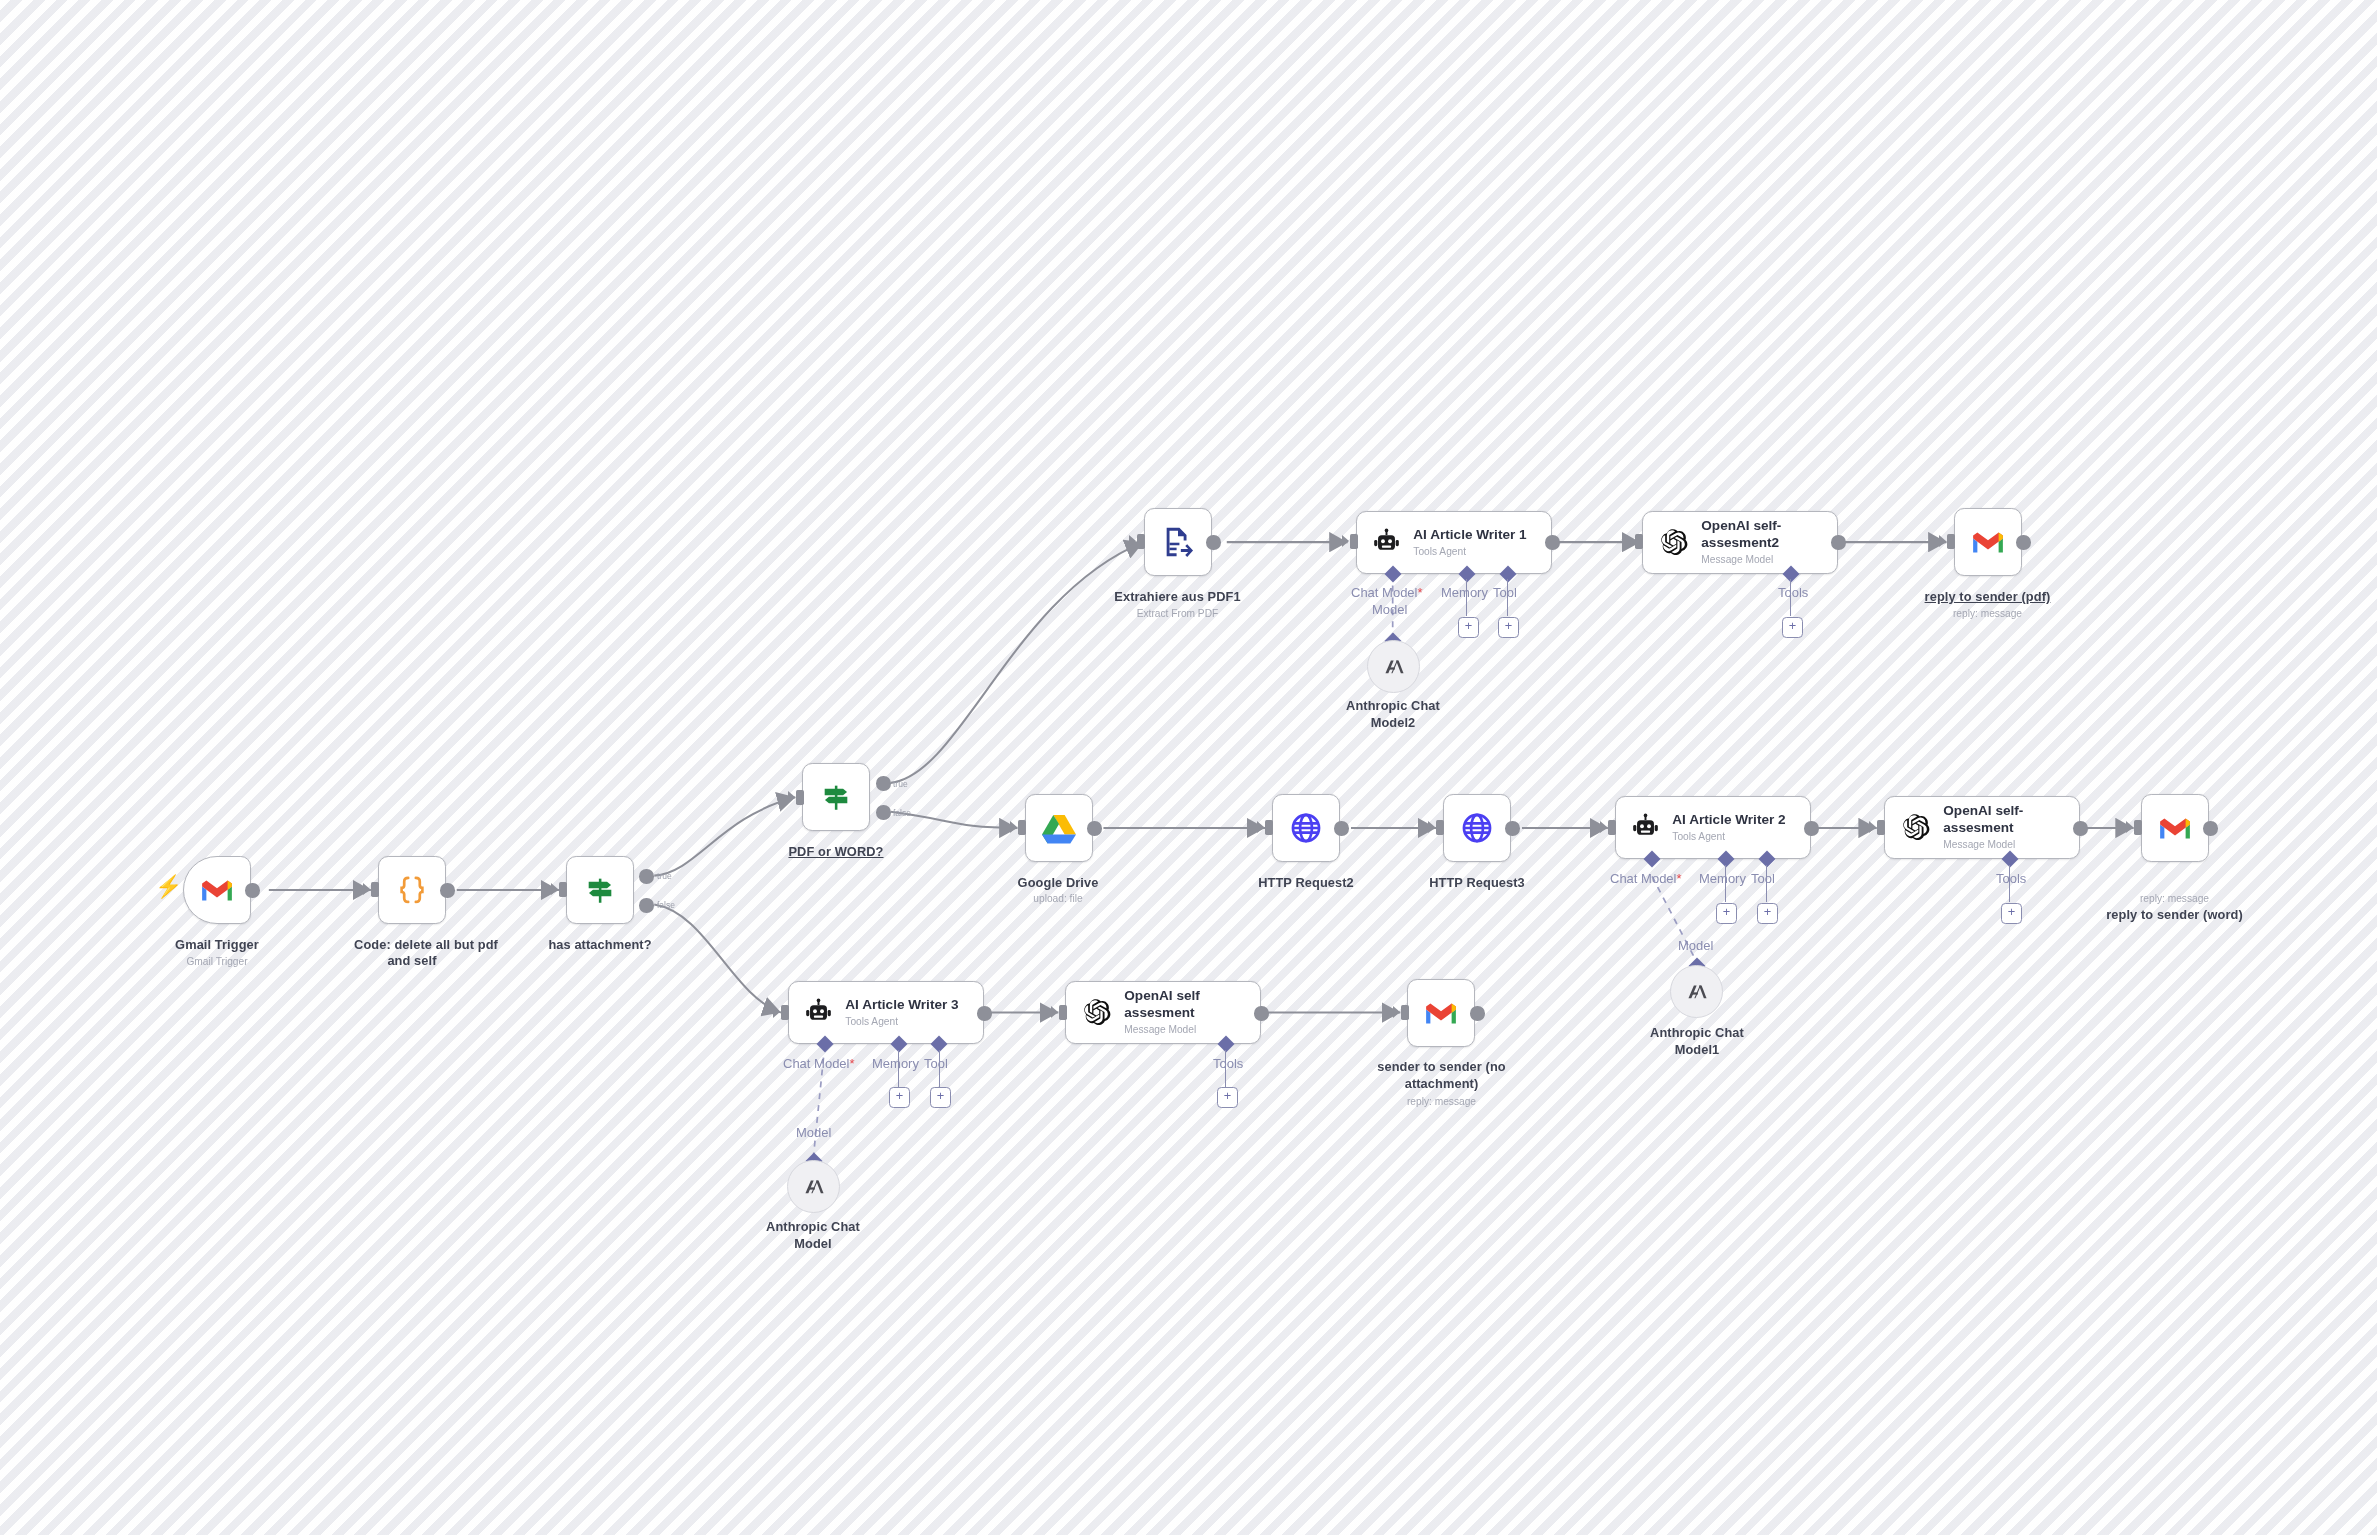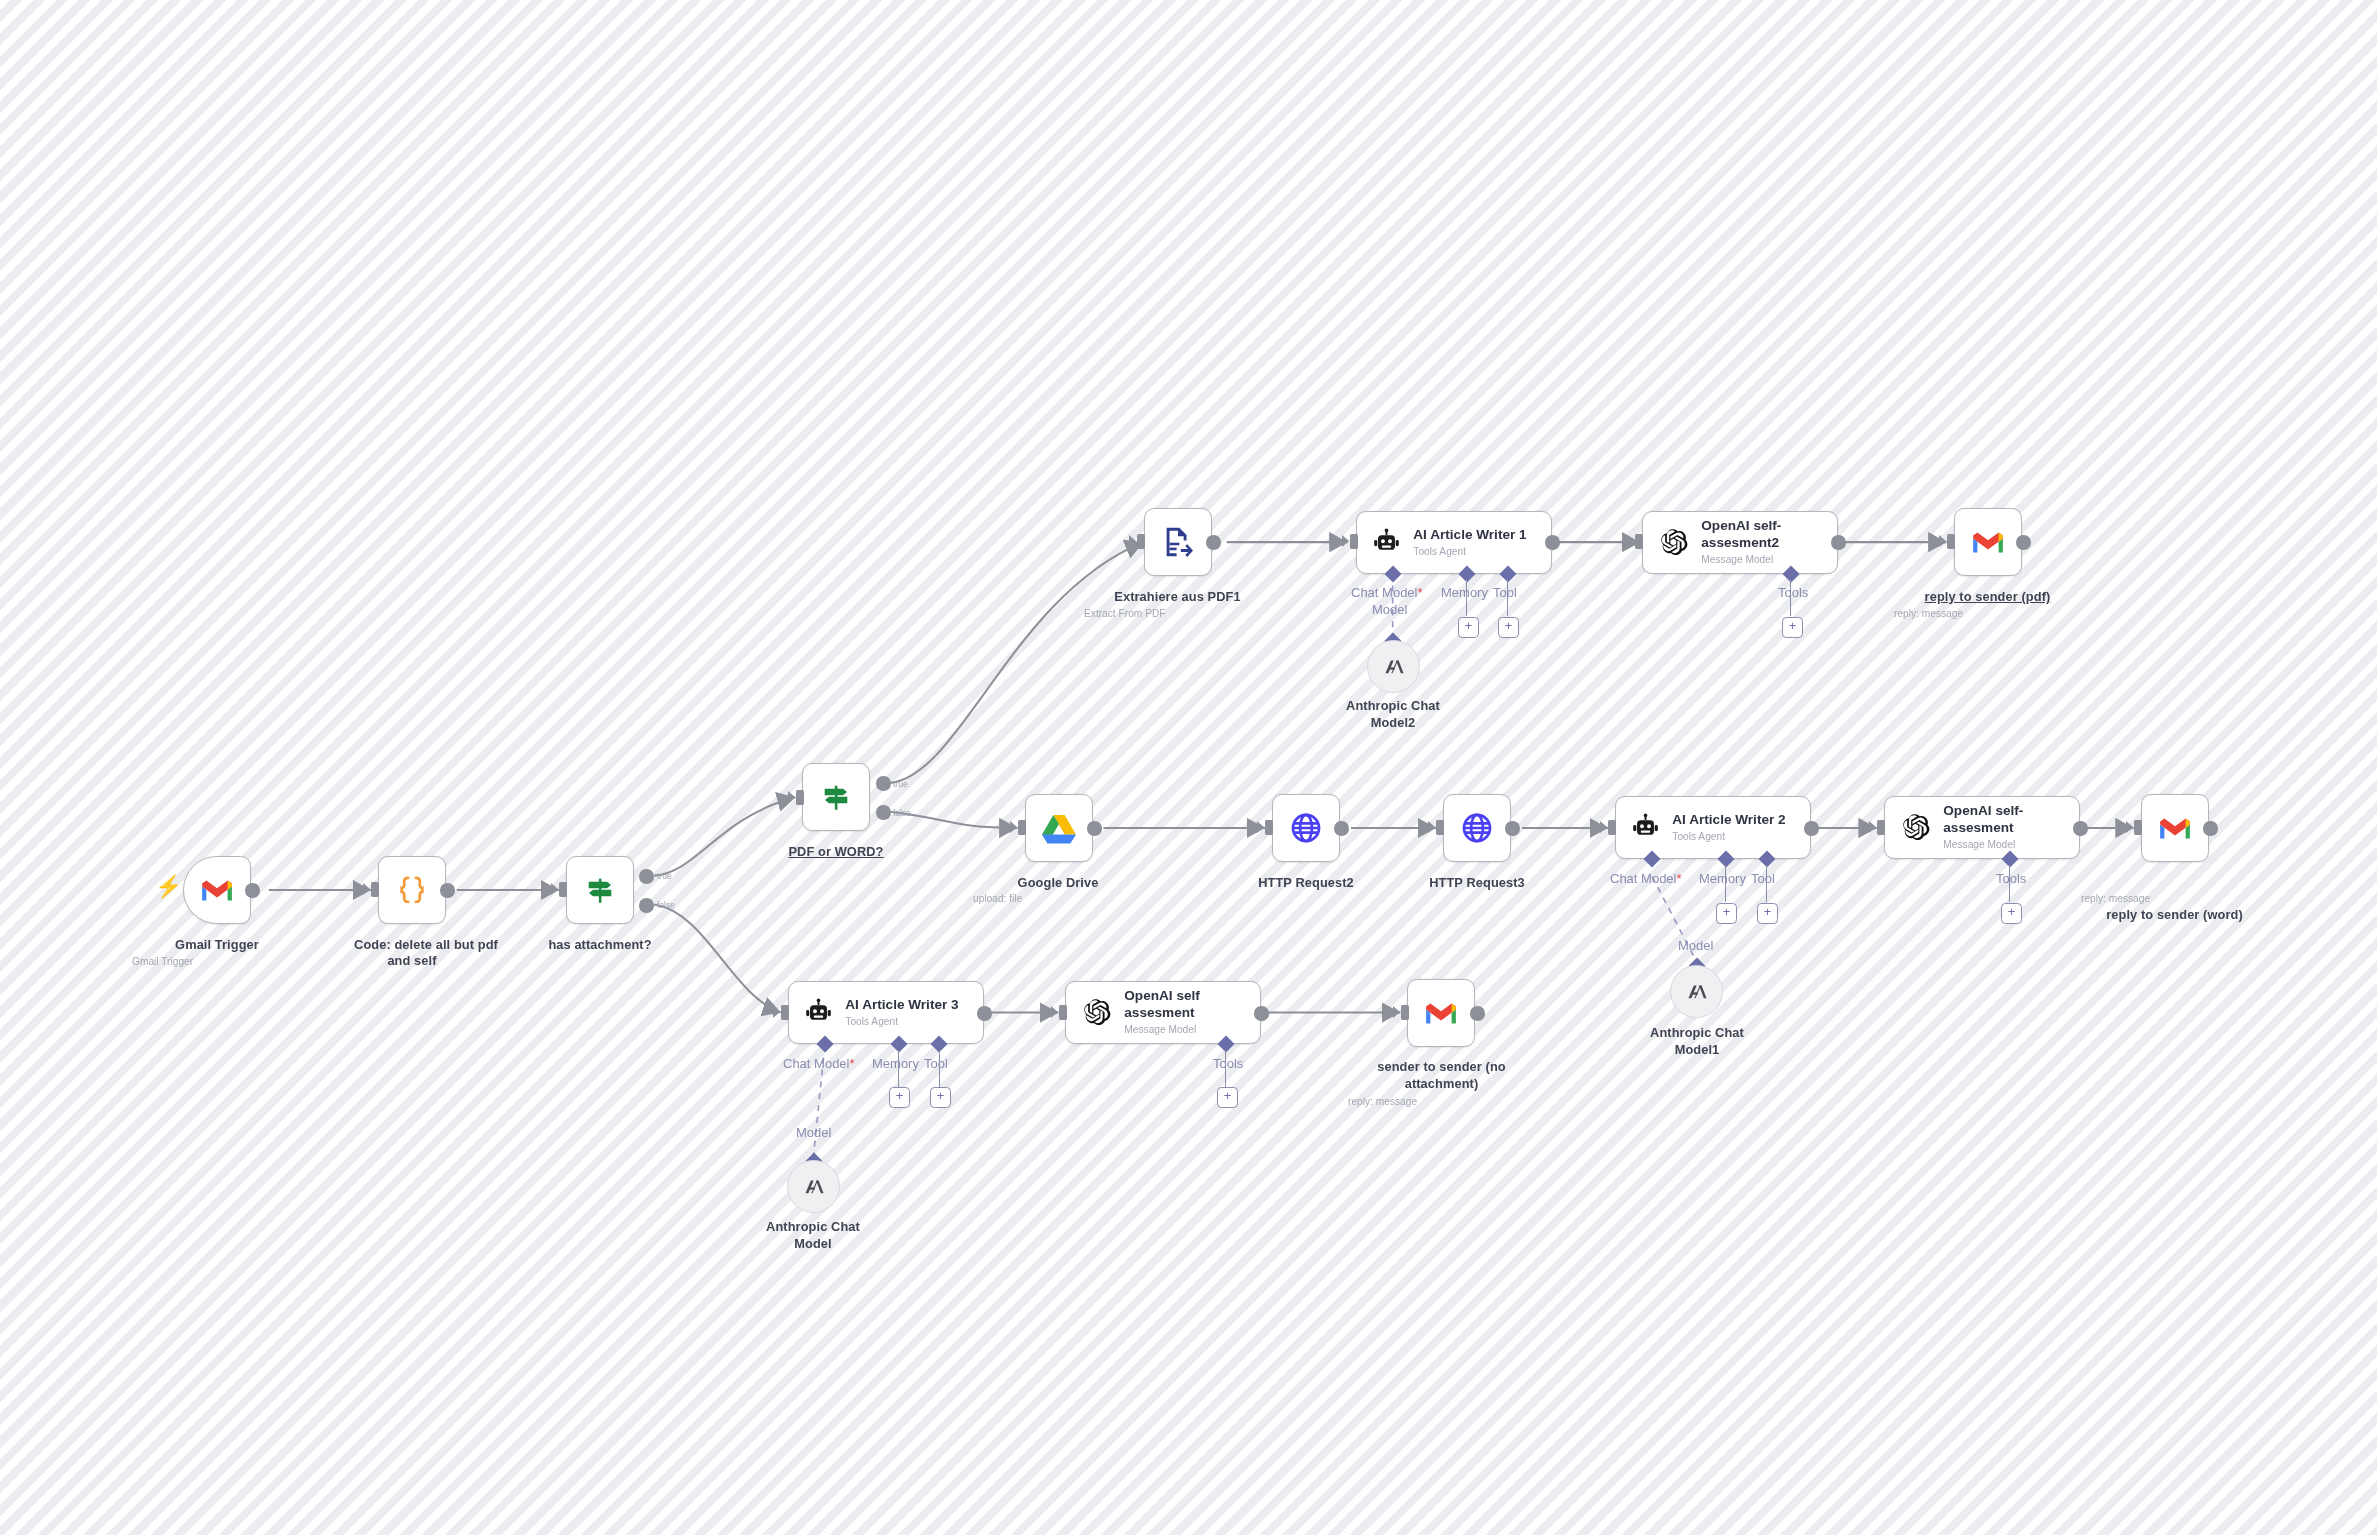--- a/index.html
+++ b/index.html
@@ -39,21 +39,21 @@
     box-sizing:border-box;
   }
 
   
   .cap{
     position:absolute;text-align:center;
     font-size:12.8px;color:#3f4352;font-weight:700;
     line-height:1.25;letter-spacing:0.1px;
   }
   .sub{
-    position:absolute;
+    position:absolute;text-align:center;
     font-size:10.2px;color:#a4a7b3;font-weight:400;line-height:1.25;
   }
   .ttl{font-size:13.6px;color:#2f3342;font-weight:700;line-height:1.2;}
   .ttl .s{display:block;font-size:10.2px;color:#a4a7b3;font-weight:400;margin-top:3.4px;}
 
   
   .pin{position:absolute;width:7.7px;height:15.3px;background:#8e9099;border-radius:1.7px;}
   .pin:after{
     content:"";position:absolute;left:-7.7px;top:0.9px;
     border-left:7.7px solid #8e9099;border-top:6.8px solid transparent;border-bottom:6.8px solid transparent;

